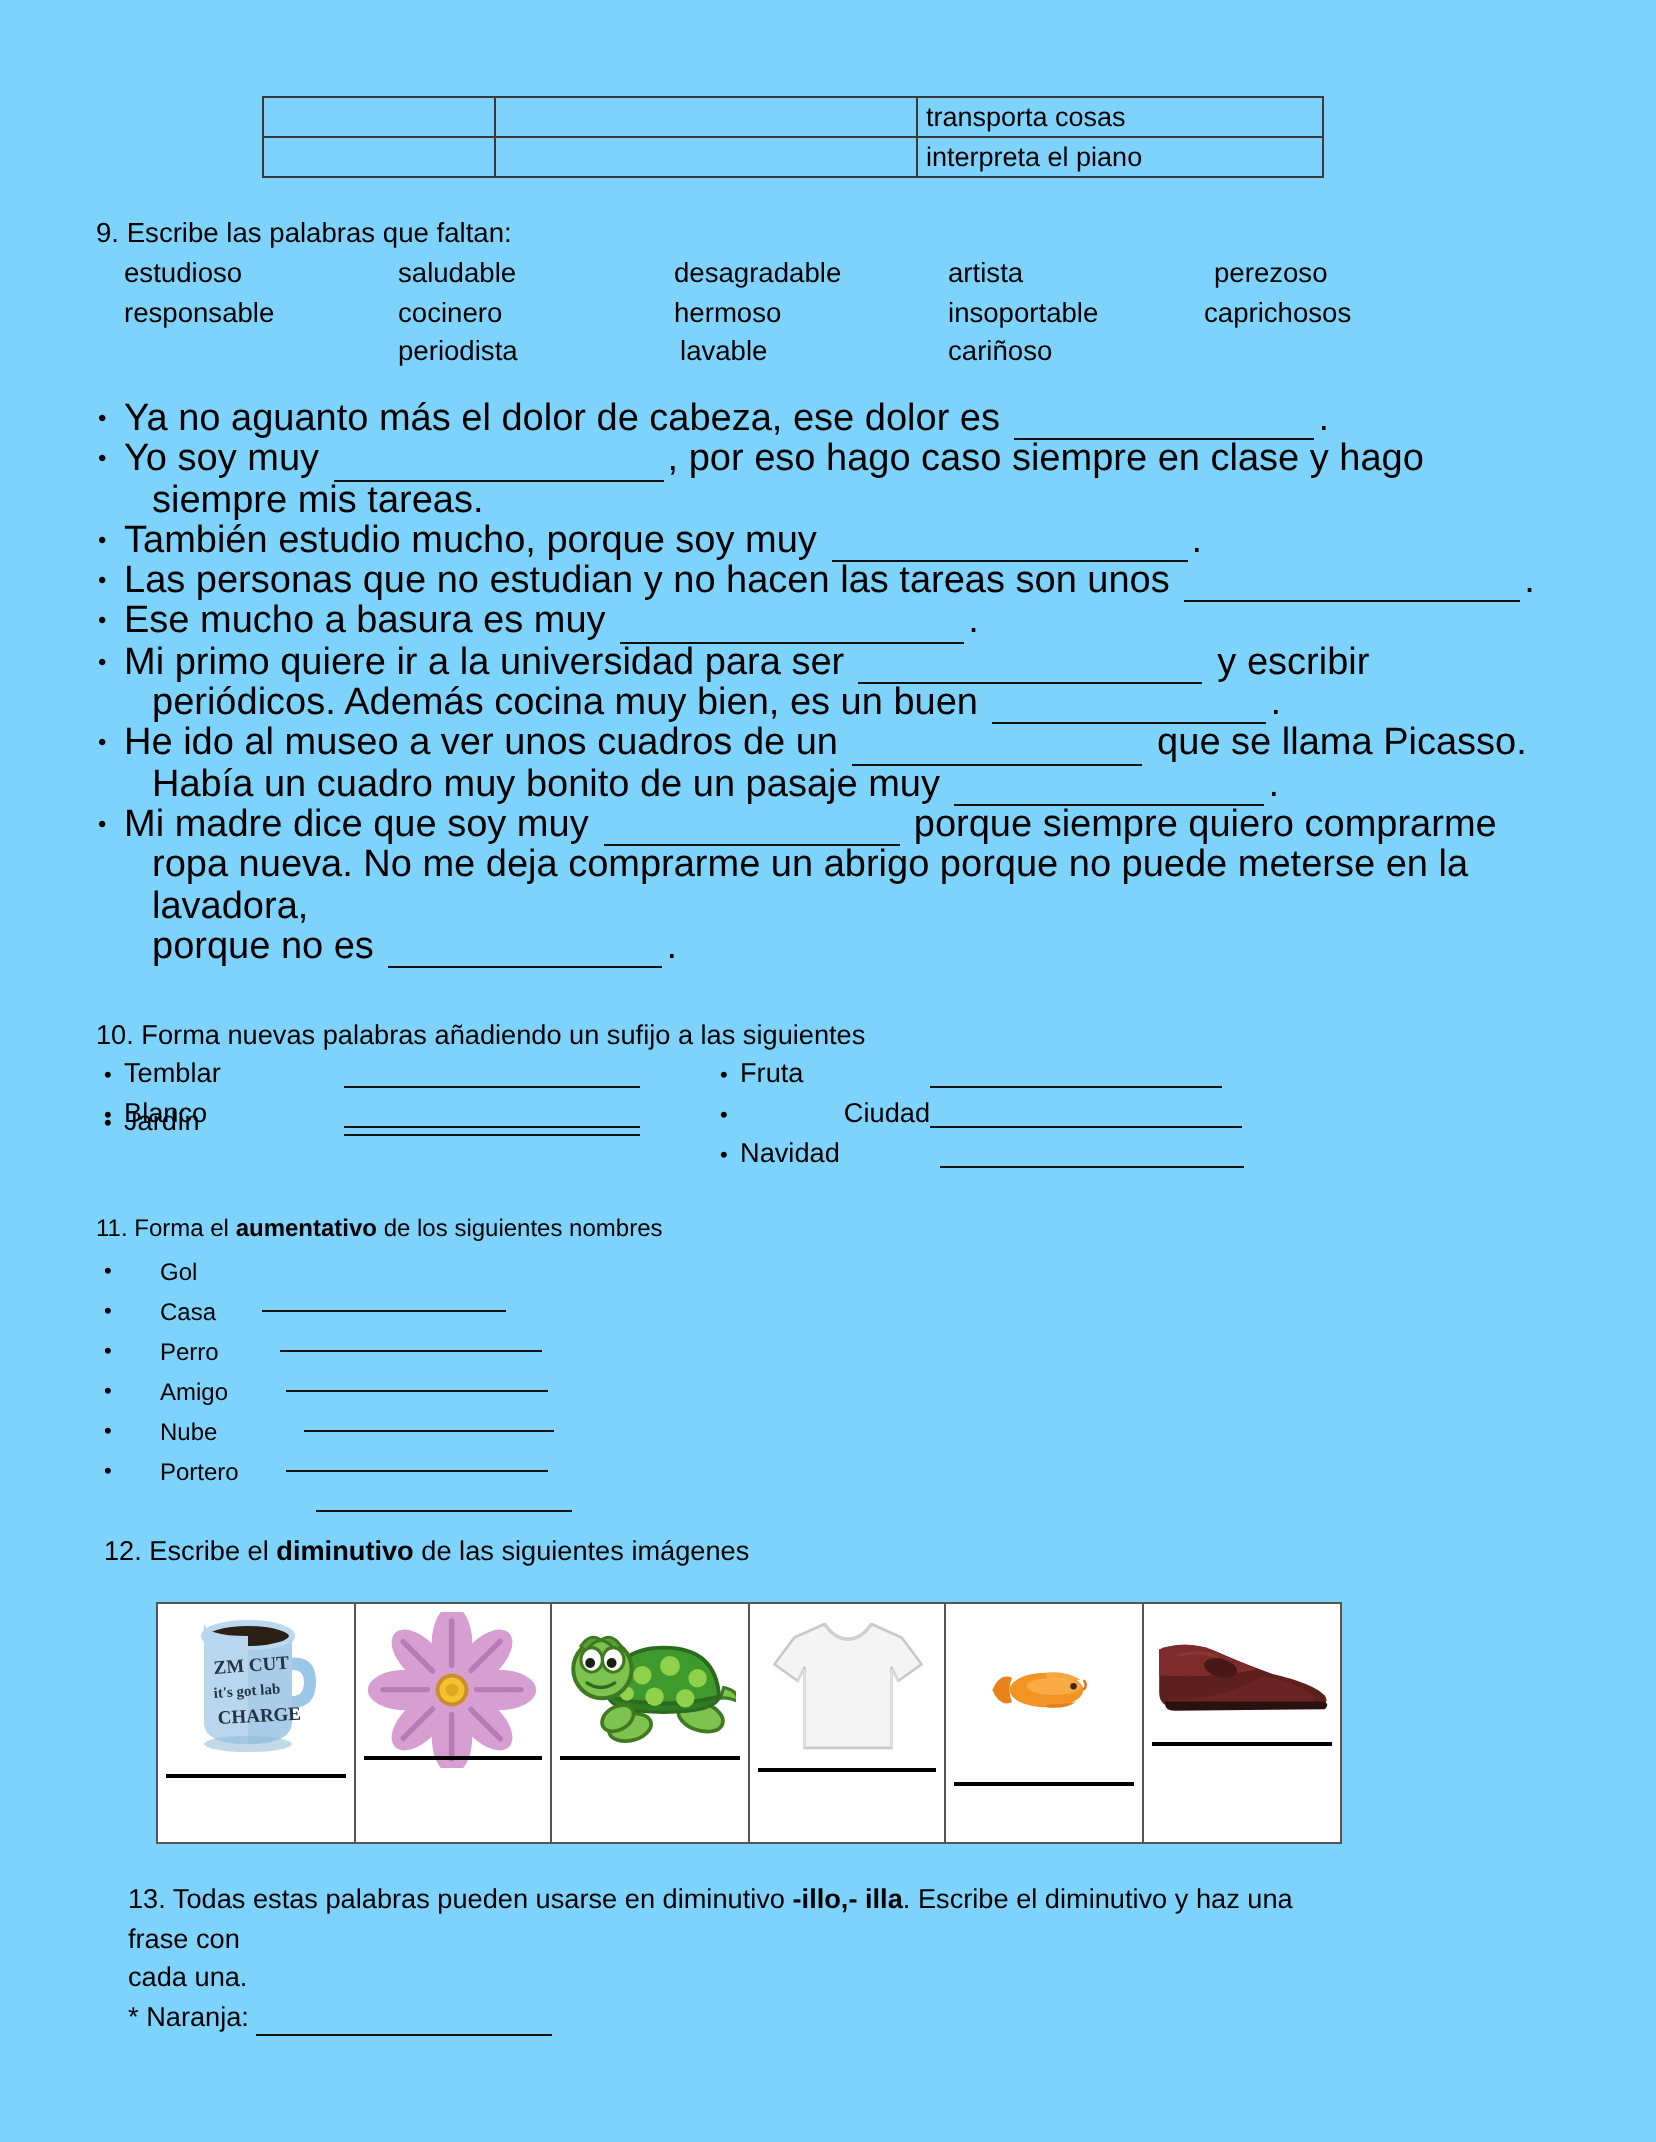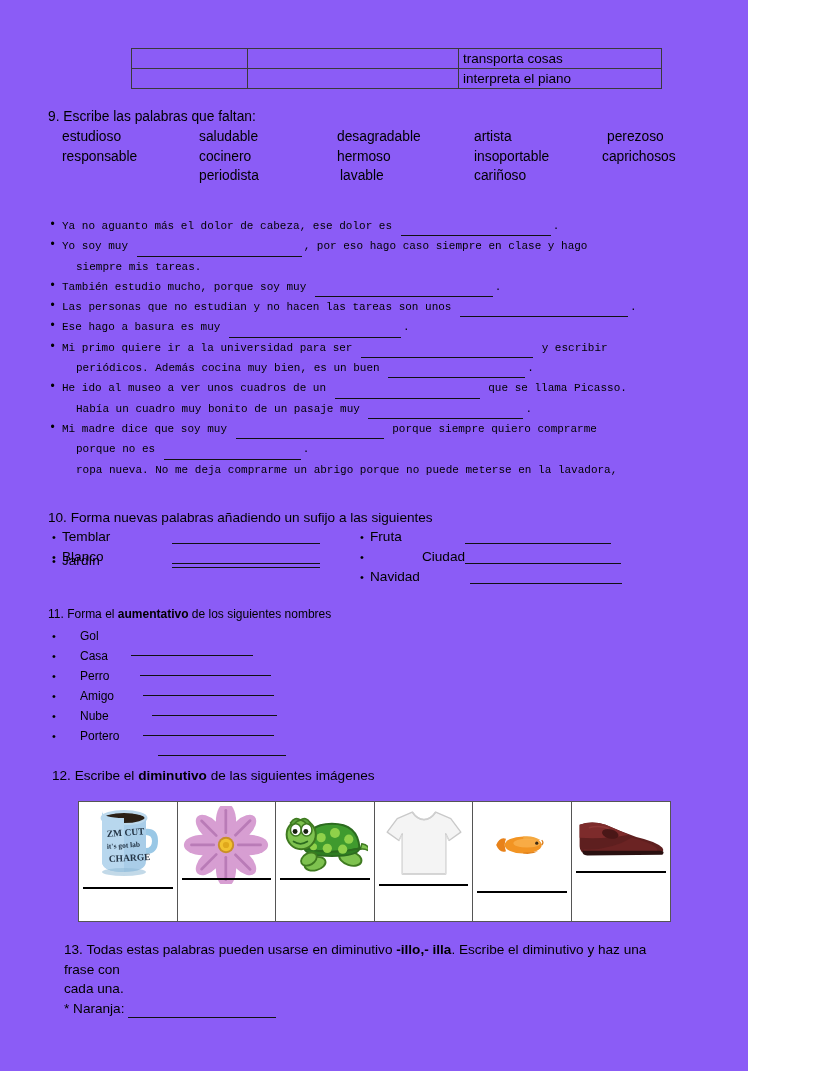--- a/index.html
+++ b/index.html
@@ -12,23 +12,23 @@
     height: 1071px;
     position: relative;
     font-family: "Liberation Sans", sans-serif;
     color: #000000;
     font-size: 13.5px;
     overflow: hidden;
   }
   .page {
     position: absolute;
     left: 0; top: 0;
-    width: 748px;
+    width: 828px;
     height: 1071px;
-    background: #8b5cf6;
+    background: #7dd3fc;
   }
 
   
   .top-table {
     position: absolute;
     left: 131px;
     top: 48px;
     width: 503px;
     border-collapse: collapse;
     table-layout: fixed;
@@ -63,25 +63,24 @@
     font-size: 13.8px;
     line-height: 19.5px;
   }
   .wordbank .row { position: relative; height: 19.5px; }
   .wordbank .w { position: absolute; white-space: nowrap; text-align: right; }
 
   
   .sent-list {
     position: absolute;
     left: 48px;
-    top: 216px;
+    top: 200px;
     width: 735px;
-    font-size: 11px;
+    font-size: 19px;
     line-height: 20.3px;
-    font-family: Liberation Mono, monospace;
   }
   .sent-list .li {
     position: relative;
     padding-left: 14px;
     margin-bottom: 0px;
   }
   .sent-list .li::before {
     content: "\2022";
     position: absolute;
     left: 1px;
@@ -272,43 +271,43 @@
 
     <div class="li">
       <span>También estudio mucho, porque soy muy </span><span class="ul-fill" style="width:178px;"></span><span>.</span>
     </div>
 
     <div class="li">
       <span>Las personas que no estudian y no hacen las tareas son unos </span><span class="ul-fill" style="width:168px;"></span><span>.</span>
     </div>
 
     <div class="li">
-      <span>Ese hago a basura es muy </span><span class="ul-fill" style="width:172px;"></span><span>.</span>
+      <span>Ese mucho a basura es muy </span><span class="ul-fill" style="width:172px;"></span><span>.</span>
     </div>
 
     <div class="li">
       <span>Mi primo quiere ir a la universidad para ser </span><span class="ul-fill" style="width:172px;"></span><span> y escribir</span>
       <div class="cont">
         <span>periódicos. Además cocina muy bien, es un buen </span><span class="ul-fill" style="width:137px;"></span><span>.</span>
       </div>
     </div>
 
     <div class="li">
       <span>He ido al museo a ver unos cuadros de un </span><span class="ul-fill" style="width:145px;"></span><span> que se llama Picasso.</span>
       <div class="cont">
         <span>Había un cuadro muy bonito de un pasaje muy </span><span class="ul-fill" style="width:155px;"></span><span>.</span>
       </div>
     </div>
 
     <div class="li">
       <span>Mi madre dice que soy muy </span><span class="ul-fill" style="width:148px;"></span><span> porque siempre quiero comprarme</span>
+      <div class="cont">ropa nueva. No me deja comprarme un abrigo porque no puede meterse en la lavadora,</div>
       <div class="cont">
         <span>porque no es </span><span class="ul-fill" style="width:137px;"></span><span>.</span>
       </div>
-      <div class="cont">ropa nueva. No me deja comprarme un abrigo porque no puede meterse en la lavadora,</div>
     </div>
   </div>
 
   <div class="ex10">
     <div class="head">10. Forma nuevas palabras añadiendo un sufijo a las siguientes</div>
     <div class="cols">
 
       <div class="cell" style="left:4px; top:0px;">
         <span class="bullet"></span><span class="lbl" style="width:110px;">Temblar</span><span class="ln" style="width:148px;"></span>
       </div>

